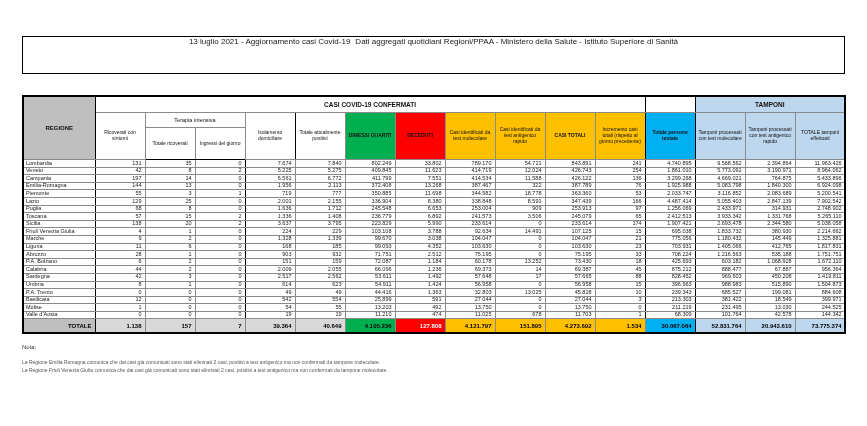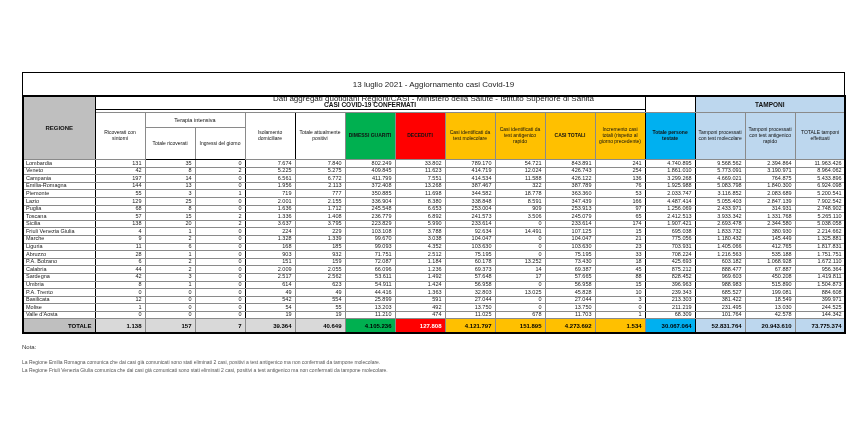--- a/index.html
+++ b/index.html
@@ -1,21 +1,21 @@
 <!DOCTYPE html>
 <html><head>
 <meta charset="utf-8">
 <style>
   html,body{margin:0;padding:0;background:#fff;}
   body{width:867px;height:426px;font-family:"Liberation Sans",sans-serif;position:relative;overflow:hidden;}
 
   .title-box{
     position:absolute;left:22px;top:36px;width:821px;height:36px;
-    border:1px solid #000;display:flex;flex-direction:column;justify-content:center;
-    gap:5px;text-align:center;margin-top:36px;
+    border:1px solid #000;display:flex;justify-content:center;
+    gap:5px;text-align:center;
   }
   .title-box .line{font-size:8px;color:#1a1a1a;}
 
   table.covid{
     position:absolute;left:22px;top:95px;width:823px;
     border-collapse:collapse;table-layout:fixed;
     border:2px solid #000;
   }
   table.covid col.c-region{width:72px;}
   table.covid col.c-num{width:50px;}
@@ -60,21 +60,21 @@
 
   .notes{position:absolute;left:22px;top:344px;width:821px;color:#333;}
   .notes .nota-label{font-size:6px;margin-bottom:8px;}
   .notes .note-line{font-size:5px;color:#555;line-height:1.6;}
 </style>
 </head>
 <body>
 
 <div class="title-box">
   <div class="line">13 luglio 2021 - Aggiornamento casi Covid-19</div>
-  <div class="line">Dati aggregati quotidiani Regioni/CASI - Ministero della Salute - Istituto Superiore di Sanità</div>
+  <div class="line">Dati aggregati quotidiani Regioni/PPAA - Ministero della Salute - Istituto Superiore di Sanità</div>
 </div>
 
 <table class="covid">
   <colgroup>
     <col class="c-region">
     <col class="c-num">
       <col class="c-num">
       <col class="c-num">
       <col class="c-num">
       <col class="c-num">

